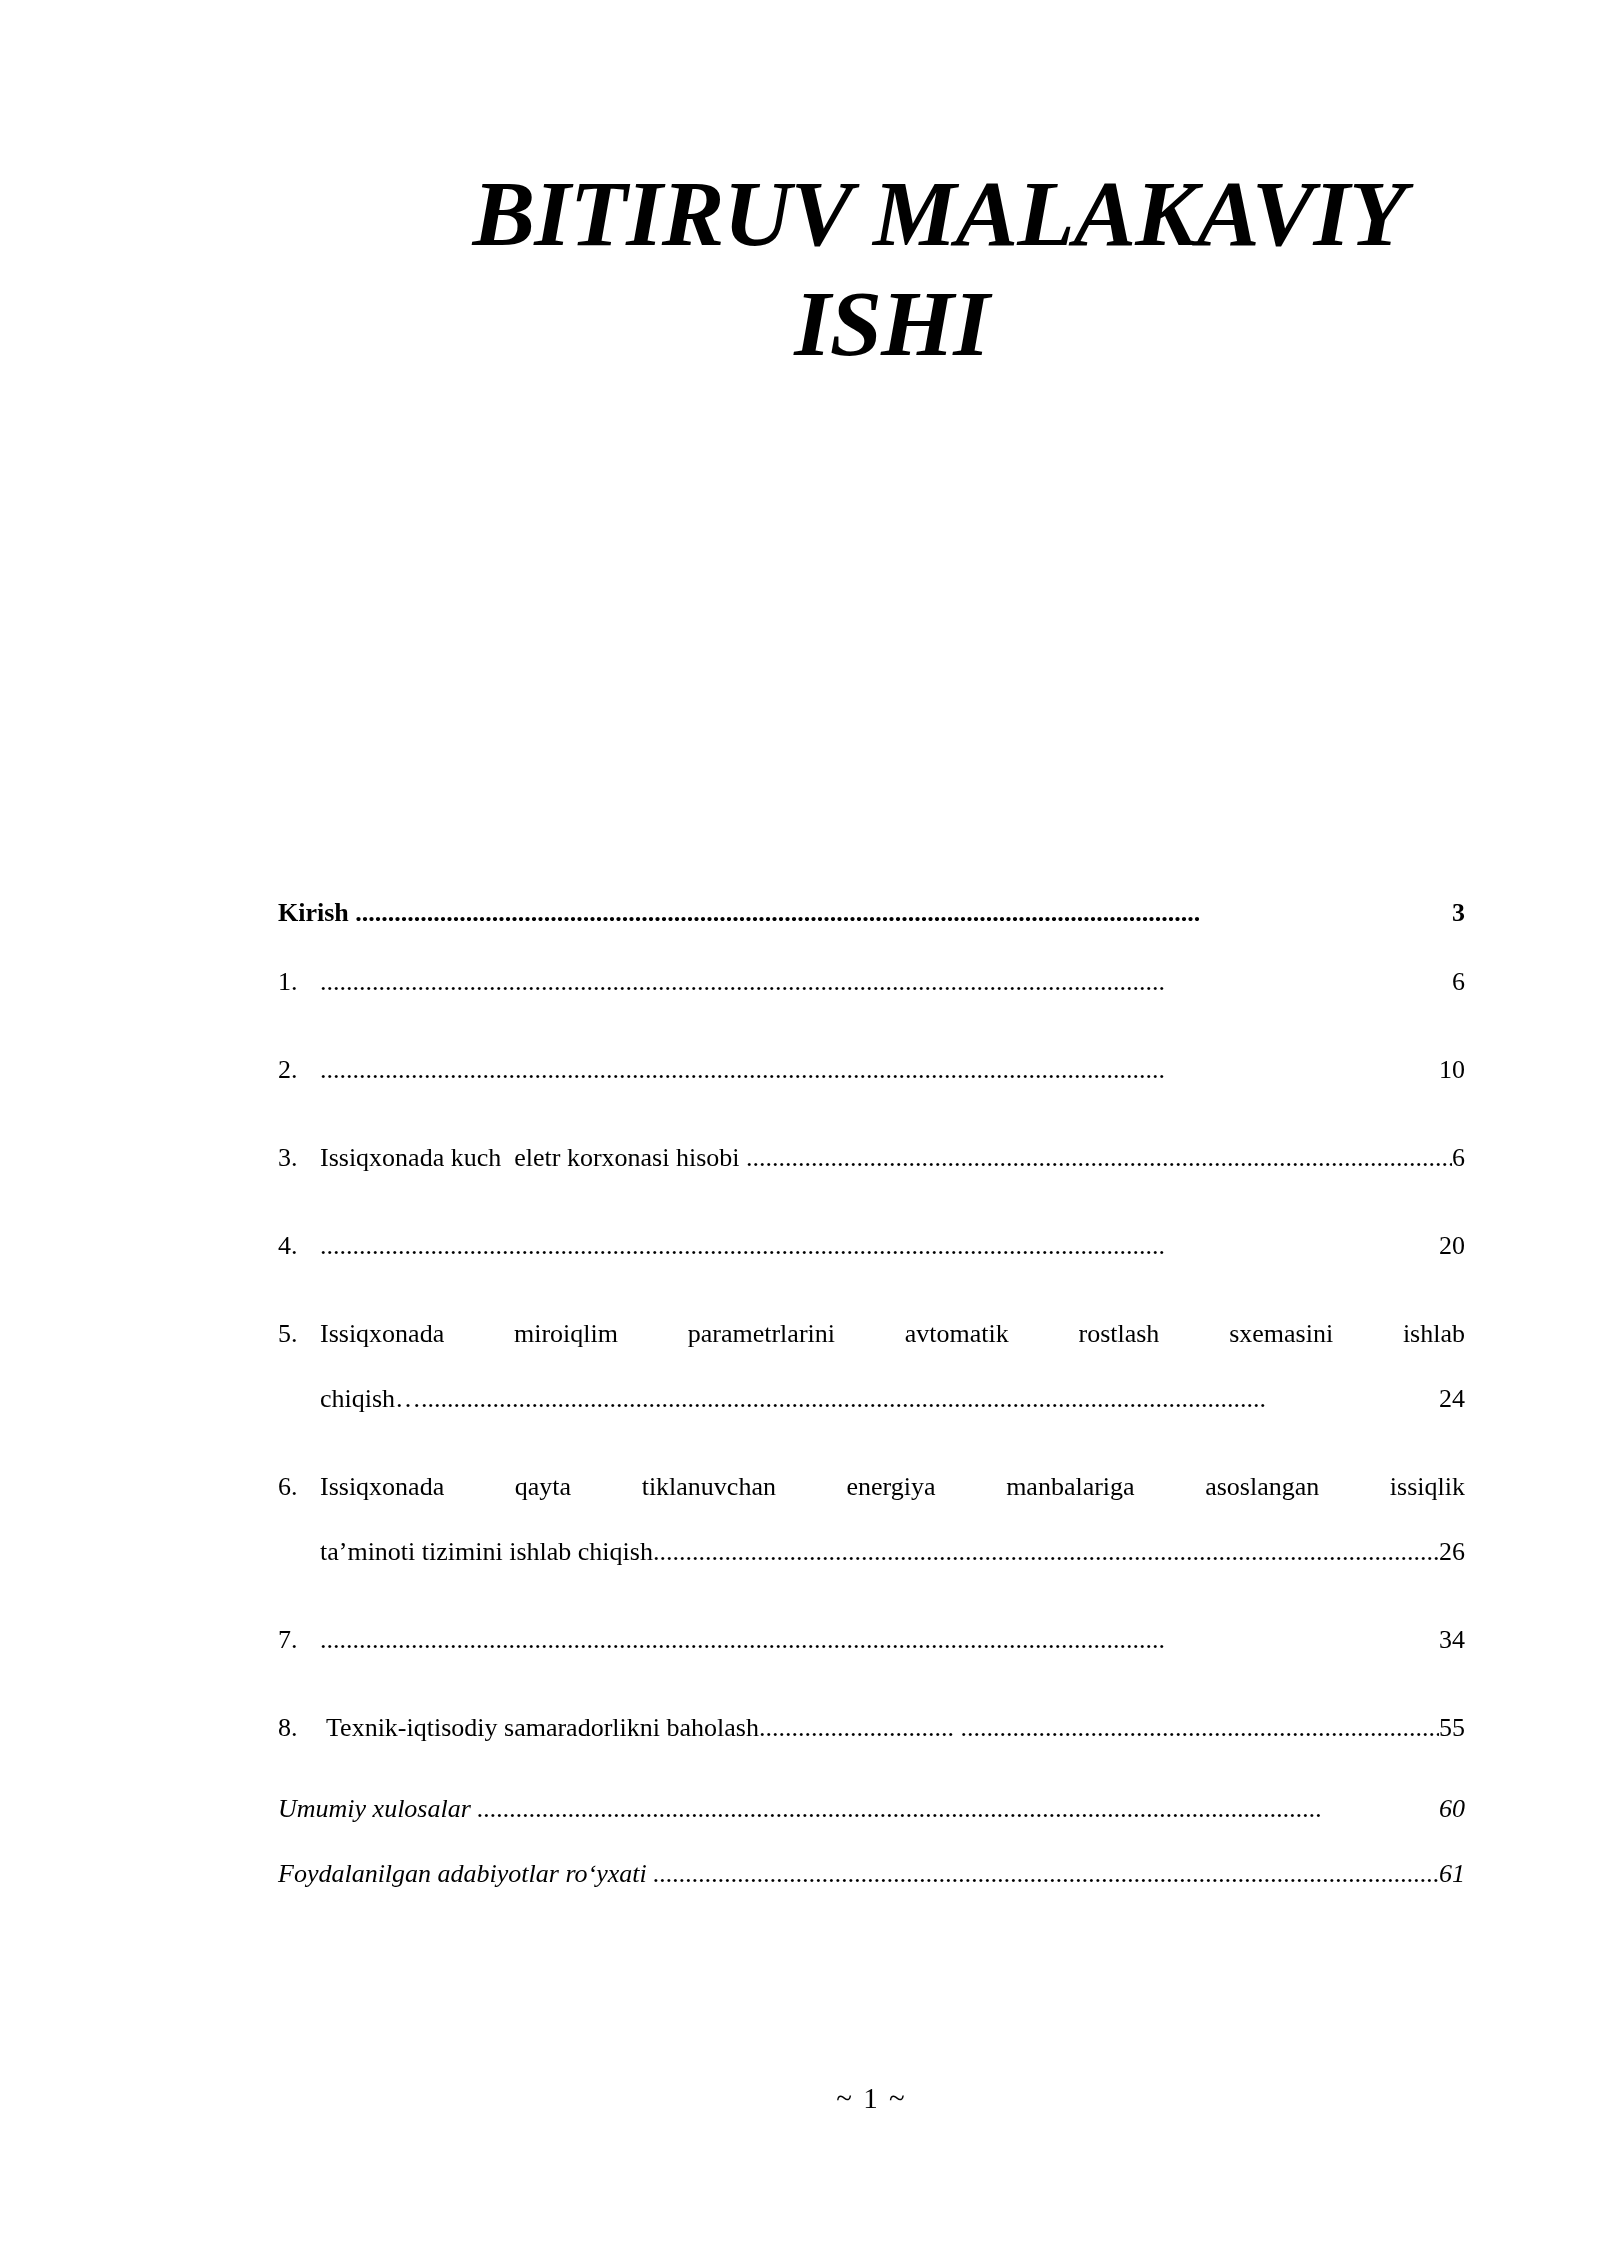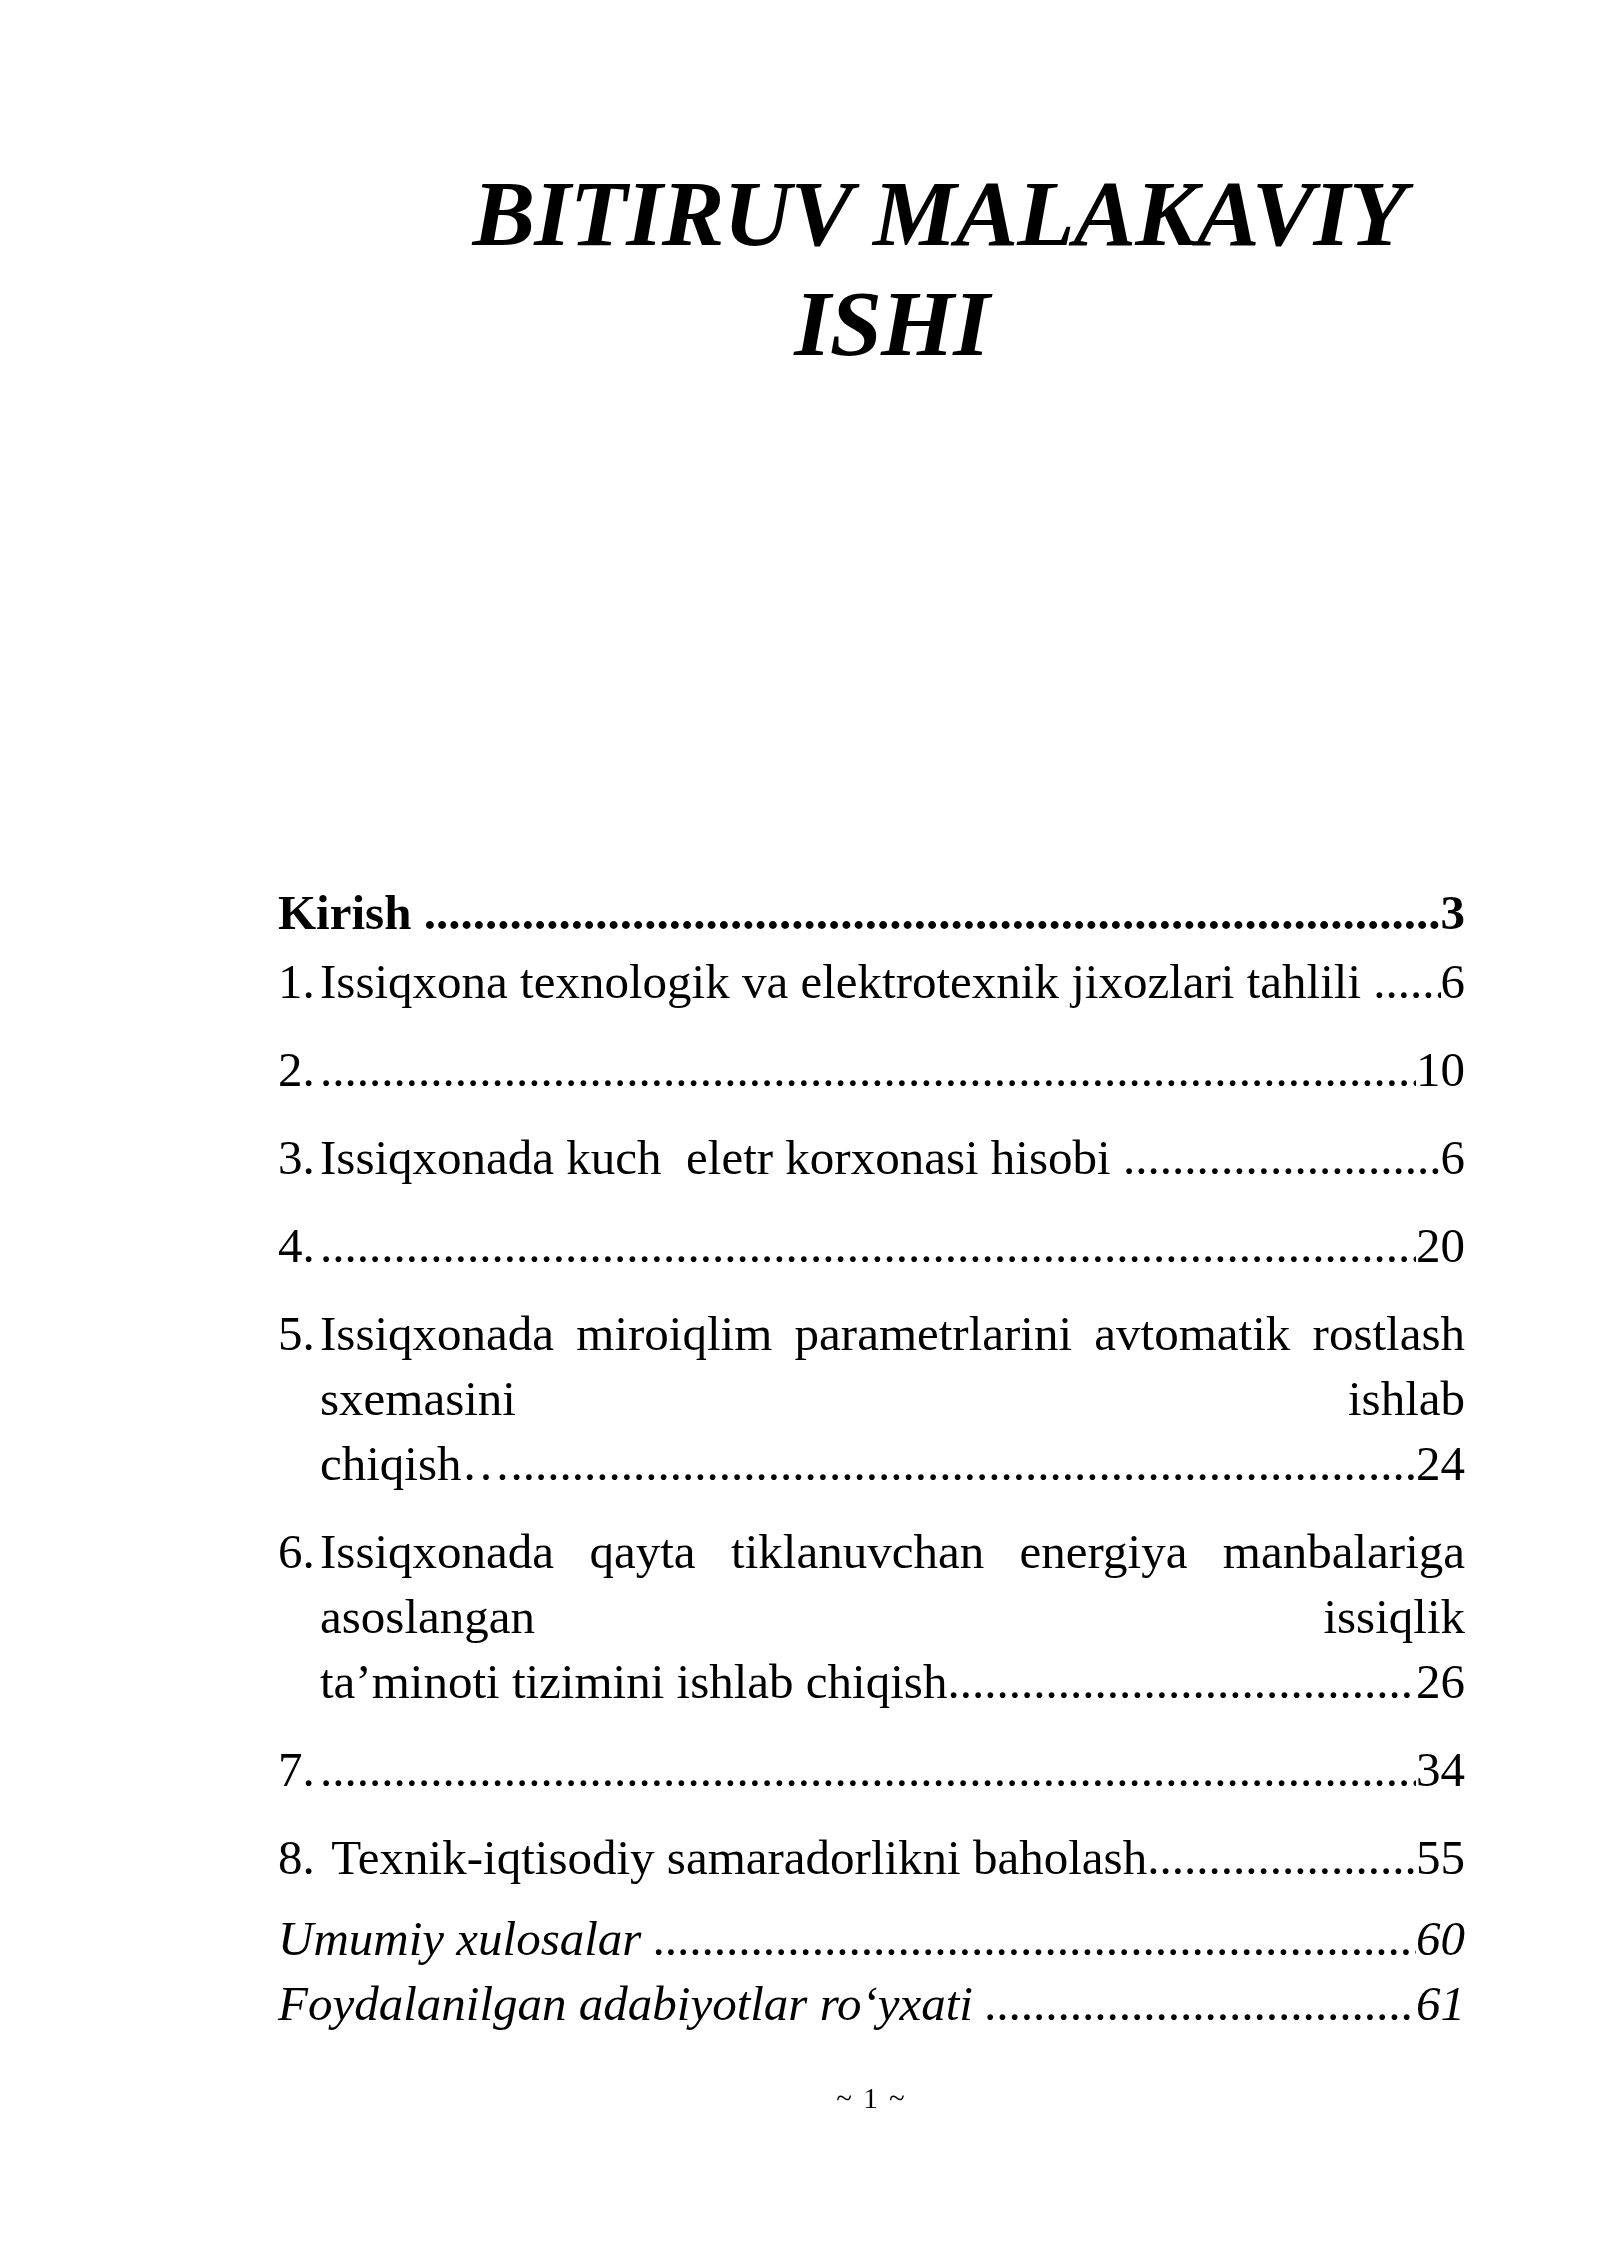--- a/index.html
+++ b/index.html
@@ -25,21 +25,21 @@
     text-align: center;
     letter-spacing: -1px;
   }
   .doc-title .line1 { padding-left: 95px; }
   
   .toc {
     position: absolute;
     left: 278px;
     top: 880px;
     width: 1187px;
-    font-size: 49px;
+    font-size: 26px;
     line-height: 65px;
   }
   .entry { display: flex; align-items: flex-start; margin-bottom: 23px; }
   .entry.bold { font-weight: 700; }
   .num { flex: 0 0 42px; white-space: pre; }
   .body { flex: 1 1 auto; min-width: 0; }
   .row { display: flex; align-items: baseline; }
   .row .t { flex: 0 0 auto; white-space: pre; }
   .row .leader { flex: 1 1 auto; min-width: 0; overflow: hidden; white-space: pre; }
   .row .pg { flex: 0 0 auto; white-space: pre; }
@@ -78,21 +78,20 @@
           <span class="leader">..................................................................................................................................</span>
           <span class="pg">3</span>
         </div>
       </div>
     </div>
 
     <div class="entry">
       <span class="num">1.</span>
       <div class="body">
         <div class="row">
-          <span class="t">Issiqxona texnologik va elektrotexnik jixozlari tahlili </span>
           <span class="leader">..................................................................................................................................</span>
           <span class="pg">6</span>
         </div>
       </div>
     </div>
 
     <div class="entry">
       <span class="num">2.</span>
       <div class="body">
         <div class="row">

